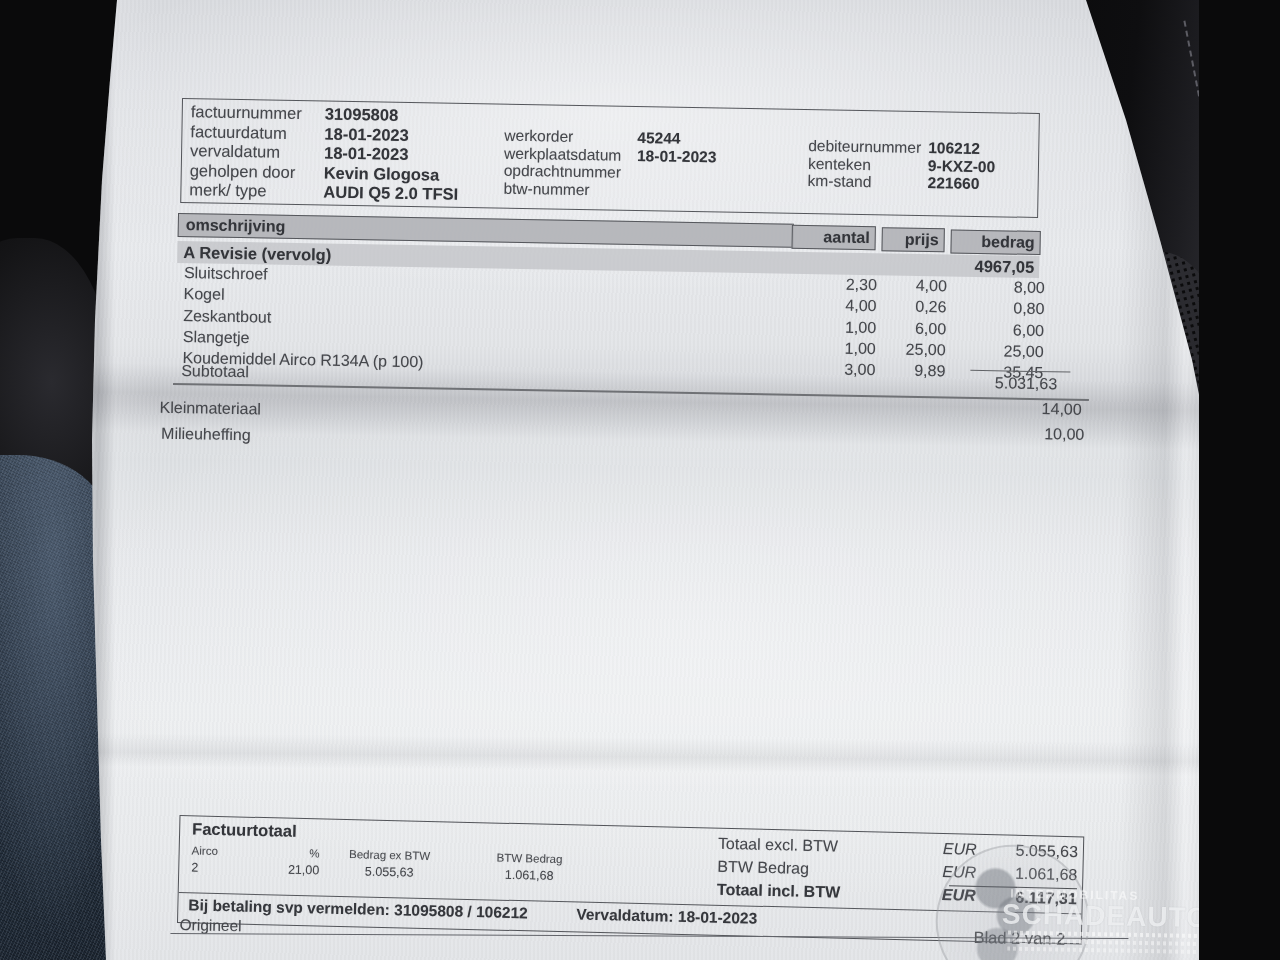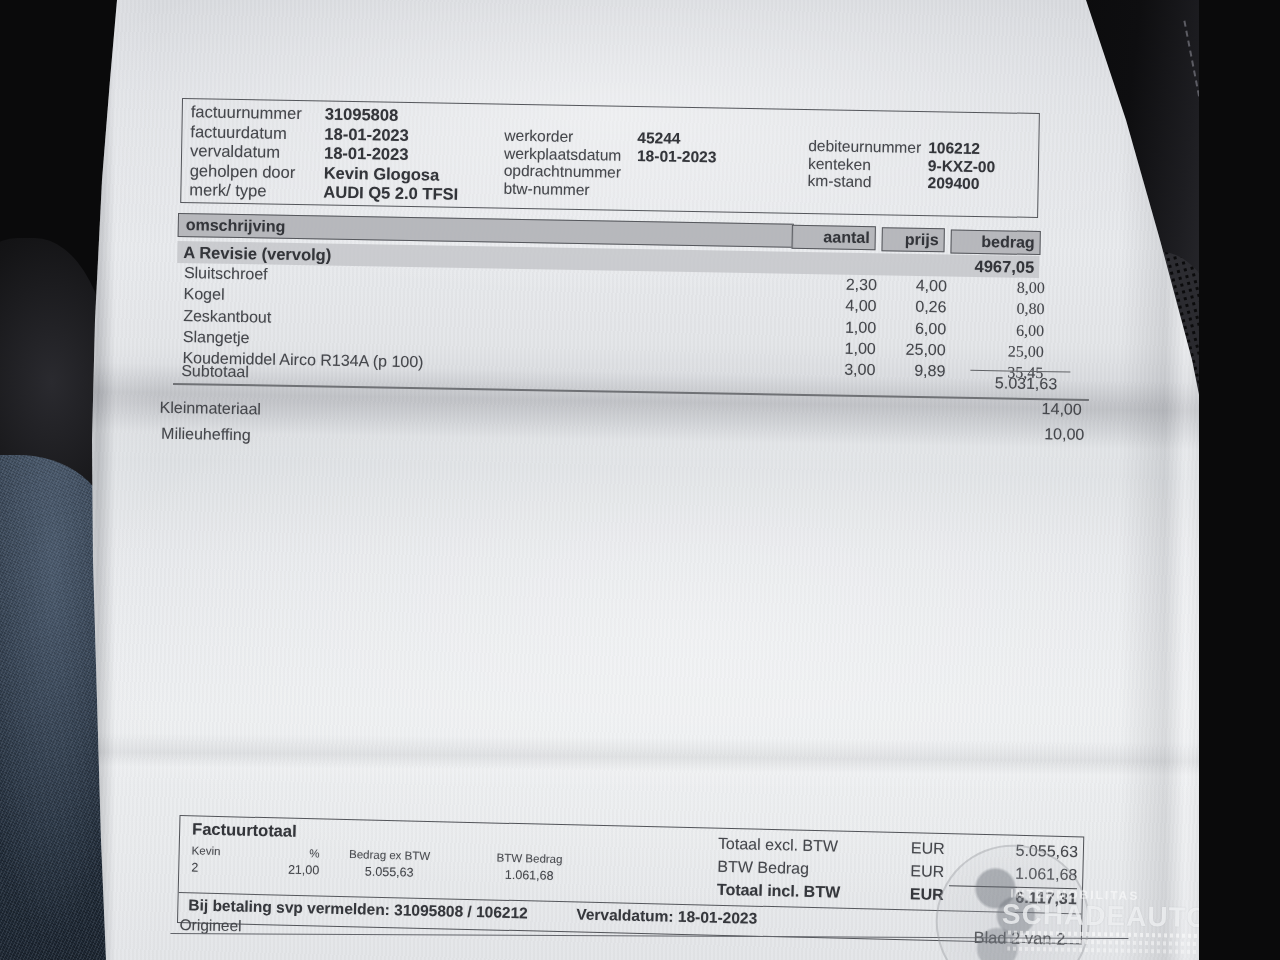--- a/index.html
+++ b/index.html
@@ -86,21 +86,21 @@
   .section-row{position:absolute;left:180px;top:241px;width:862px;height:22px;
     background:rgba(192,193,197,.75);font-weight:bold;font-size:16.5px;color:#33353a;line-height:22px;}
   .sec-label{position:absolute;left:6px;}
   .sec-amt{position:absolute;right:5px;}
 
   .items{position:absolute;left:180px;top:262px;width:875px;}
   .item{position:absolute;left:0;width:875px;height:21px;line-height:21px;font-size:16px;}
   .item .desc{position:absolute;left:7px;white-space:nowrap;}
   .item .qty{position:absolute;right:175px;}
   .item .price{position:absolute;right:105px;}
-  .item .amt{position:absolute;right:7px;font-family:Liberation Serif, serif;}
+  .item .amt{position:absolute;right:7px;}
 
   .sumline-small{position:absolute;left:975px;top:356px;width:100px;height:1.4px;background:#606266;}
   .subtotal-label{position:absolute;left:186px;top:362px;font-size:16px;}
   .subtotal-value{position:absolute;left:900px;top:360px;width:162px;text-align:right;font-size:16px;}
   .rule-wide{position:absolute;left:178px;top:383px;width:916px;height:1.5px;background:#6f7175;}
 
   .extra-label0{position:absolute;left:165px;top:399px;}
   .extra-value0{position:absolute;left:935px;top:385px;width:152px;text-align:right;}
   .extra-label1{position:absolute;left:167px;top:425px;}
   .extra-value1{position:absolute;left:938px;top:410px;width:152px;text-align:right;}
@@ -108,21 +108,21 @@
   
   .bottombox{position:absolute;left:192px;top:815px;width:903px;height:106px;
     border:1.6px solid #515358;transform:rotate(.35deg);transform-origin:left top;font-size:16px;}
   .bb-title{position:absolute;left:12px;top:3px;font-weight:bold;font-size:16.5px;color:#33353a;}
   .mini{position:absolute;font-size:11.5px;color:#4a4c51;white-space:nowrap;}
   .miniv{position:absolute;font-size:12.5px;color:#44464b;white-space:nowrap;}
   .bb-divider{position:absolute;left:0;right:0;top:76px;height:0;border-bottom:1.5px solid #54565b;}
   .bb-pay{position:absolute;left:10px;top:80px;font-weight:bold;font-size:15.5px;color:#35373c;white-space:nowrap;}
   .bb-due{position:absolute;left:398px;top:80px;font-weight:bold;font-size:15.5px;color:#35373c;white-space:nowrap;}
   .sumrow-label{position:absolute;left:538px;white-space:nowrap;}
-  .sumrow-cur{position:absolute;left:731px;}
+  .sumrow-cur{position:absolute;left:763px;font-style:italic;}
   .sumrow-amt{position:absolute;left:770px;width:128px;text-align:right;}
   .sumrow-amt.total{border-top:1.6px solid #3a3c40;padding-top:1px;}
 
   .origineel{position:absolute;left:194px;top:916px;font-size:15.5px;}
   .bottom-rule{position:absolute;left:185px;top:933px;width:958px;height:1.4px;background:#62646a;
     transform:rotate(-.7deg);transform-origin:left center;}
   .blad{position:absolute;left:988px;top:914px;font-size:16.5px;color:#3f4145;}
 
   
   .wm-globe{position:absolute;left:950px;top:830px;width:150px;height:150px;border-radius:50%;
@@ -170,21 +170,21 @@
       </div>
       <div class="col2">
         <div class="mrow" style="top:22px"><span class="lbl">werkorder</span><span class="val">45244</span></div>
         <div class="mrow" style="top:39.5px"><span class="lbl">werkplaatsdatum</span><span class="val">18-01-2023</span></div>
         <div class="mrow" style="top:57px"><span class="lbl">opdrachtnummer</span><span class="val"></span></div>
         <div class="mrow" style="top:74.5px"><span class="lbl">btw-nummer</span><span class="val"></span></div>
       </div>
       <div class="col3">
         <div class="mrow" style="top:27px"><span class="lbl">debiteurnummer</span><span class="val">106212</span></div>
         <div class="mrow" style="top:44.5px"><span class="lbl">kenteken</span><span class="val">9-KXZ-00</span></div>
-        <div class="mrow" style="top:62px"><span class="lbl">km-stand</span><span class="val">209400</span></div>
+        <div class="mrow" style="top:62px"><span class="lbl">km-stand</span><span class="val">221660</span></div>
       </div>
     </div>
 
     <div class="th th-oms">omschrijving</div>
     <div class="th th-aantal">aantal</div>
     <div class="th th-prijs">prijs</div>
     <div class="th th-bedrag">bedrag</div>
 
     <div class="section-row">
       <span class="sec-label">A Revisie (vervolg)</span>
@@ -230,21 +230,21 @@
     <div class="rule-wide"></div>
 
     <div class="extra-label0">Kleinmateriaal</div>
     <div class="extra-value0">14,00</div>
     <div class="extra-label1">Milieuheffing</div>
     <div class="extra-value1">10,00</div>
 
     <div class="bottombox">
       <div class="bb-title">Factuurtotaal</div>
 
-      <div class="mini" style="left:12px;top:28px">Kevin</div>
+      <div class="mini" style="left:12px;top:28px">Airco</div>
       <div class="mini" style="left:90px;top:28px;width:50px;text-align:right">%</div>
       <div class="mini" style="left:150px;top:28px;width:120px;text-align:center">Bedrag ex BTW</div>
       <div class="mini" style="left:288px;top:28px;width:124px;text-align:center">BTW Bedrag</div>
 
       <div class="miniv" style="left:12px;top:44px">2</div>
       <div class="miniv" style="left:90px;top:44px;width:50px;text-align:right">21,00</div>
       <div class="miniv" style="left:150px;top:44px;width:120px;text-align:center">5.055,63</div>
       <div class="miniv" style="left:288px;top:44px;width:124px;text-align:center">1.061,68</div>
 
       <div class="sumrow-label" style="top:6px">Totaal excl. BTW</div>

